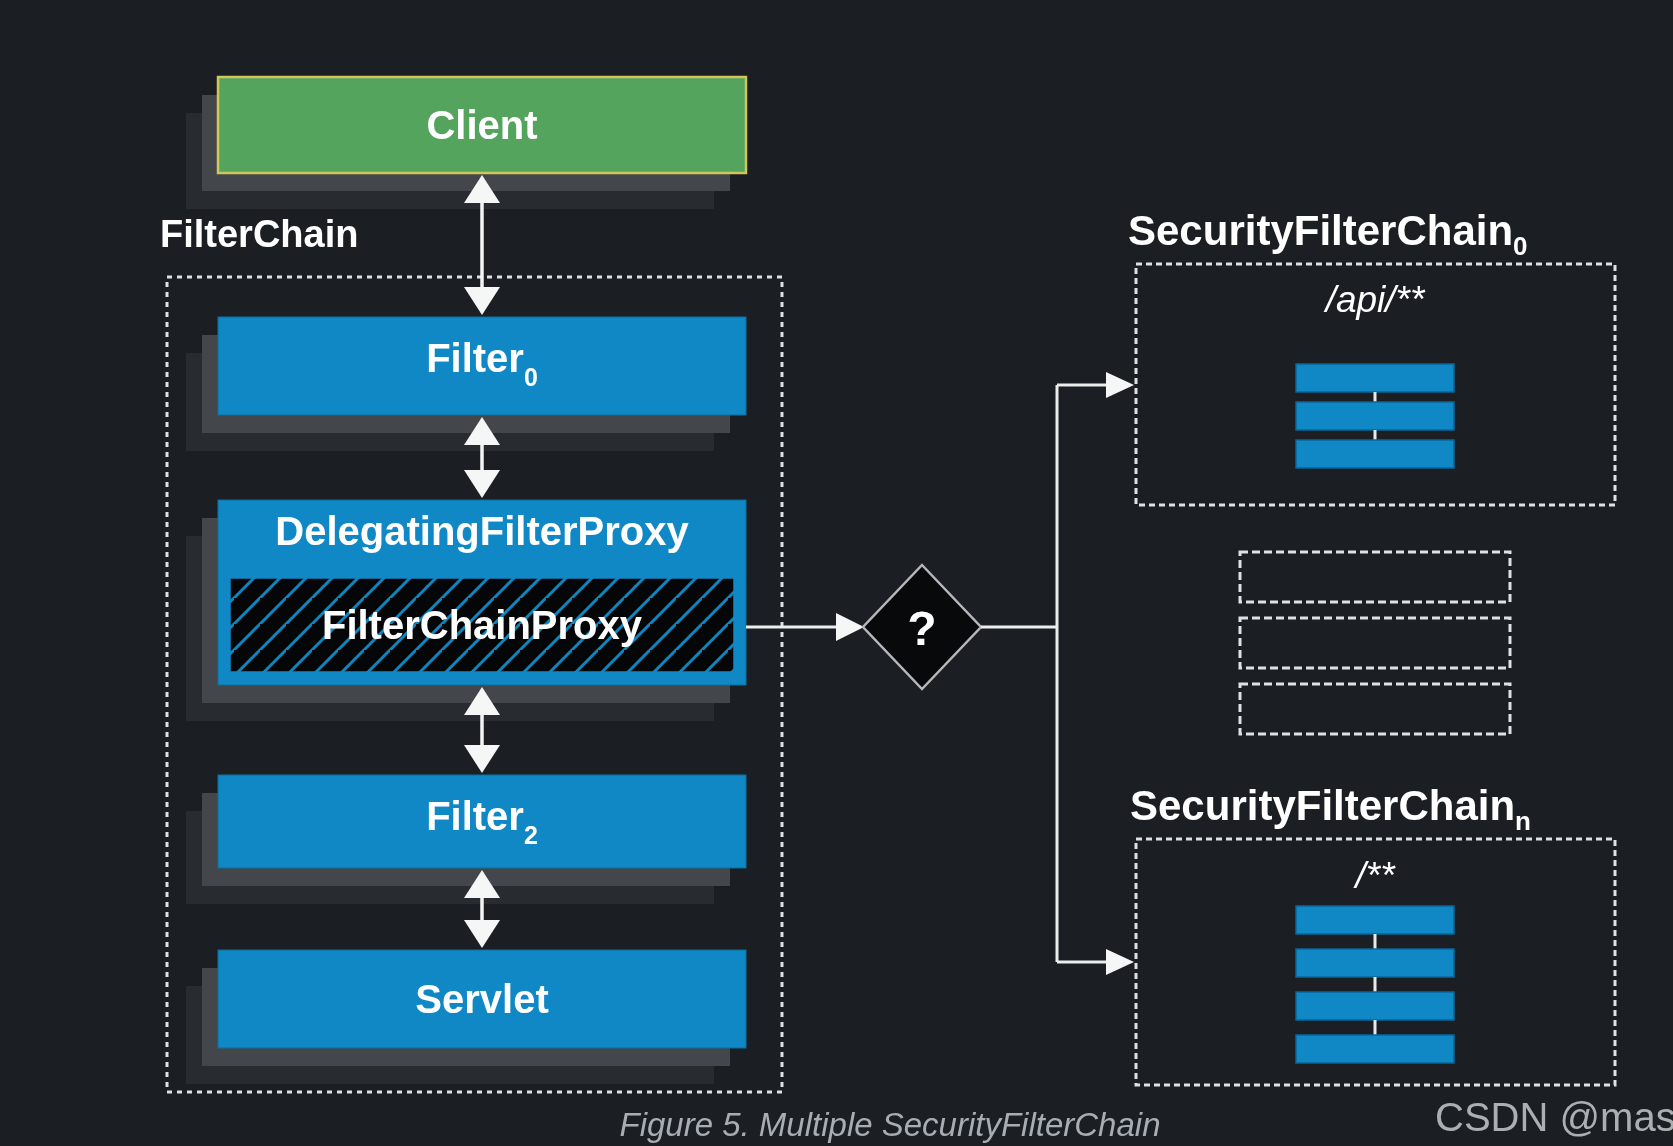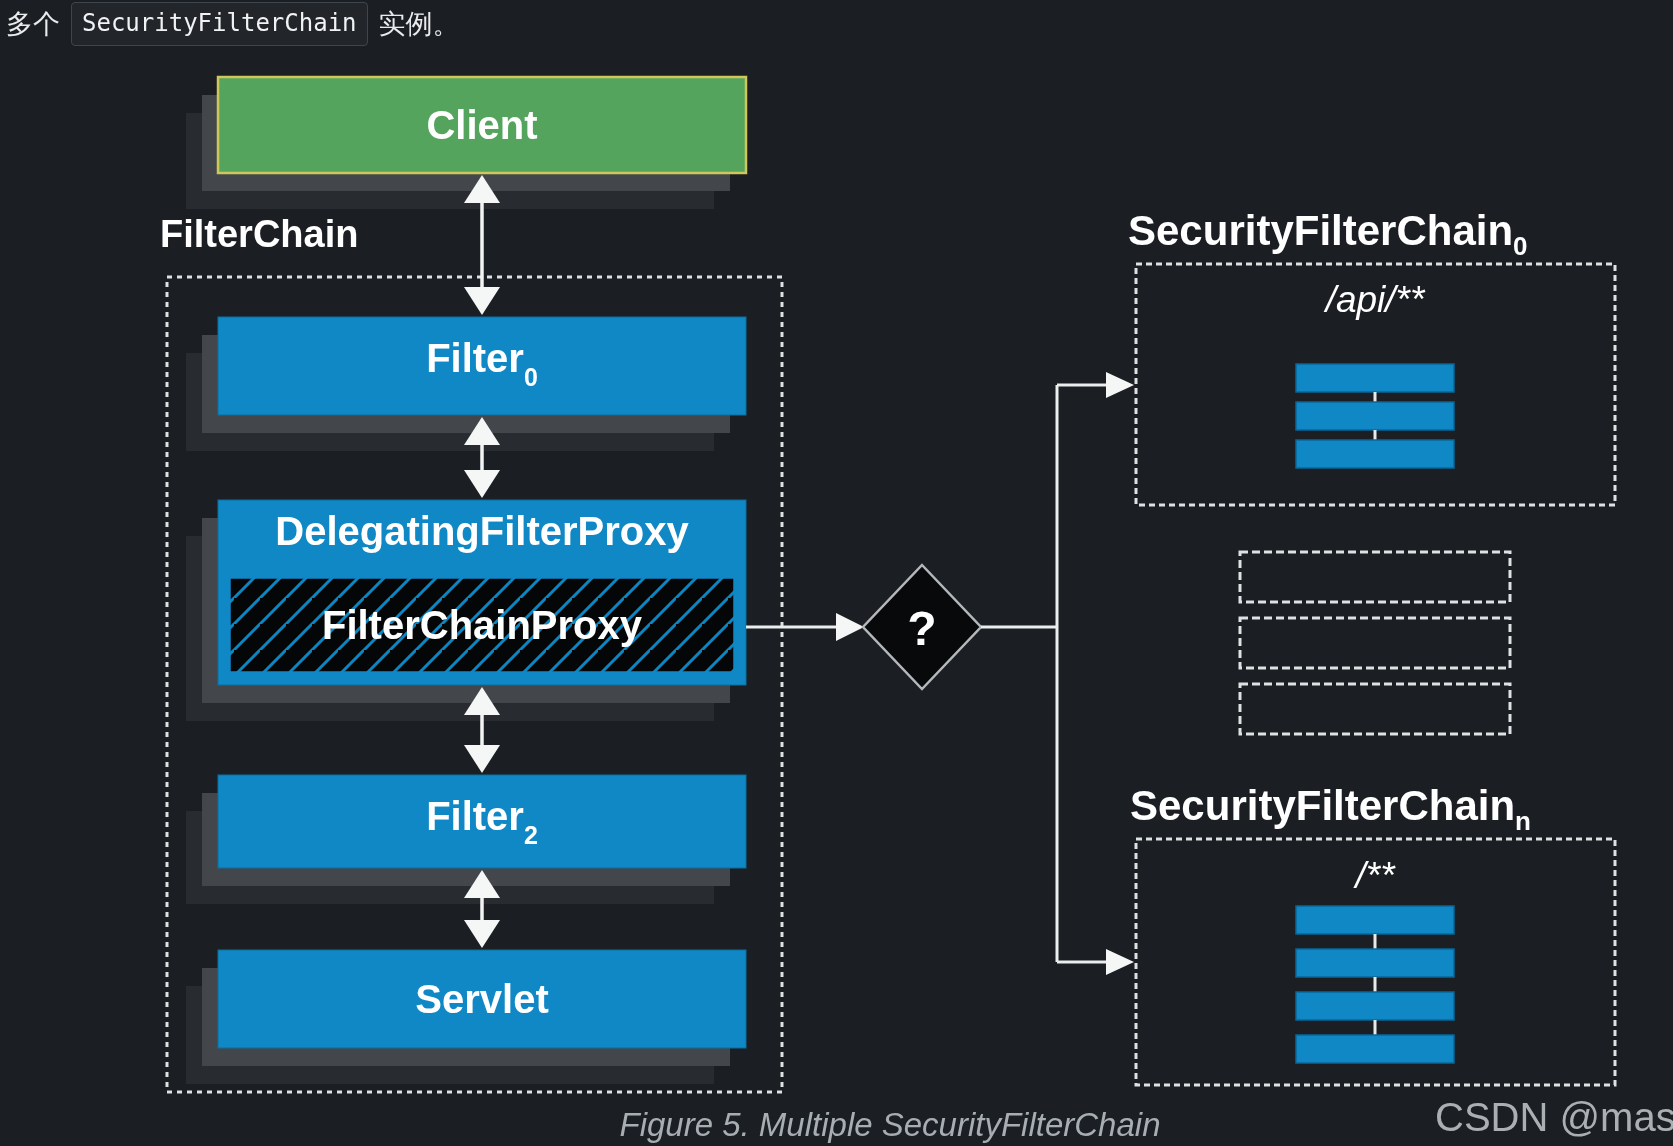--- a/index.html
+++ b/index.html
@@ -31,25 +31,20 @@
   .dashed-mid{fill:none;stroke:#dfe2e3;stroke-width:3;stroke-dasharray:8 4;}
   .wire{stroke:#eceeee;stroke-width:3;fill:none;}
   .wire-thick{stroke:#f2f3f3;stroke-width:3.5;fill:none;}
   .head{fill:#f5f6f6;}
 </style>
 </head>
 <body>
 
 <div class="stage">
 
-  <div class="intro">
-    <span>多个</span>
-      <span class="code-chip">SecurityFilterChain</span>
-      <span>实例。</span>
-  </div>
 
   <svg width="1673" height="1146" viewBox="0 0 1673 1146">
     <defs>
       <pattern id="hatch" patternUnits="userSpaceOnUse" width="26" height="26">
         <rect width="26" height="26" fill="#050608"></rect>
         <path d="M-6,32 L32,-6 M7,45 L45,7" stroke="#0f85c0" stroke-width="3"></path>
       </pattern>
     </defs>
 
     <text class="t-chainlabel" x="160" y="247">FilterChain</text>

